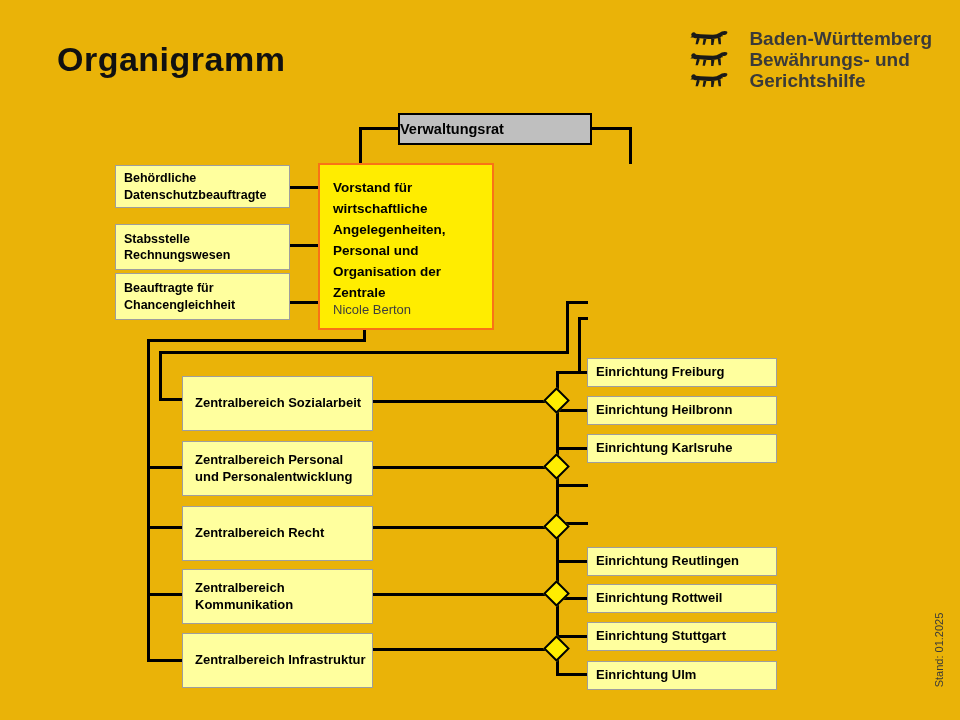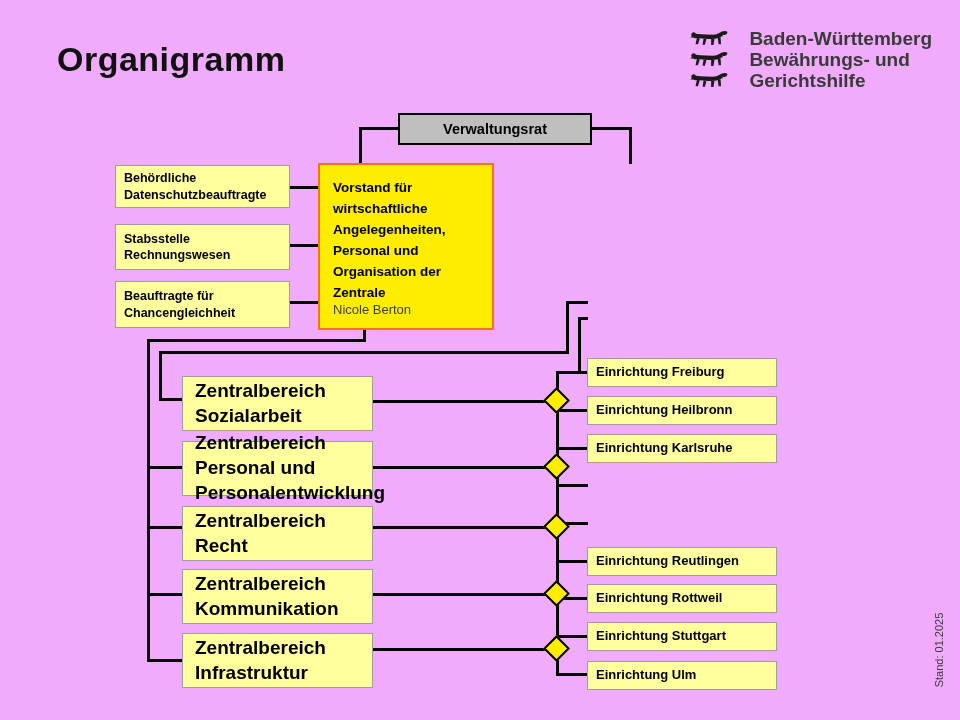--- a/index.html
+++ b/index.html
@@ -1,48 +1,48 @@
 <!DOCTYPE html>
 <html style="--bright-yellow: #ffed00; --light-yellow: #ffff9e; --gray-box: #bfbfbf; --line: #000000;"><head>
 <meta charset="utf-8">
 <style>
   html,body { margin:0; padding:0; background:#fff; }
   .canvas {
-    position:relative; width:960px; height:720px; background:#f0abfc;
+    position:relative; width:960px; height:720px; background:#eab308;
     font-family:"Liberation Sans", sans-serif; overflow:hidden; color:#000;
   }
   .page-title {
     position:absolute; left:57px; top:40px; margin:0;
     font-size:34px; font-weight:bold; letter-spacing:.5px; color:#111;
   }
   
   .logo { position:absolute; top:28px; right:28px; display:flex; gap:11px; align-items:center; }
   .lions { display:flex; flex-direction:column; gap:4px; width:50px; }
   .lions svg { width:50px; height:17px; display:block; }
   .logo-text { font-size:19px; font-weight:bold; color:#3a3a39; line-height:21px; white-space:nowrap; }
   
   .box { position:absolute; box-sizing:border-box; }
   .board {
     left:398px; top:113px; width:194px; height:32px;
     background:var(--gray-box,#bfbfbf); border:2.5px solid #000;
-    display:flex; align-items:center; justify-content:center;
+    display:flex; align-items:center; justify-content:flex-start;
     font-weight:bold; font-size:14.5px;
   }
   .exec {
     background:var(--bright-yellow,#ffed00); border:2px solid #f97316;
     padding:12px 13px;
   }
   .exec .title { font-weight:bold; font-size:13.5px; line-height:21px; }
   .exec .name { position:absolute; left:13px; bottom:11px; font-size:13px; color:#3e3e3d; }
   .ly {
     background:var(--light-yellow,#ffff9e); border:1px solid #9e9e9e;
     display:flex; align-items:center; font-weight:bold; line-height:1.3;
   }
   .staff    { left:115px; width:175px; font-size:12.5px; padding:2px 4px 2px 8px; }
-  .central  { left:182px; width:191px; height:55px; font-size:19px; padding:2px 6px 2px 12px; }
+  .central  { left:182px; width:191px; height:55px; font-size:13px; padding:2px 6px 2px 12px; }
   .facility { left:587px; width:190px; height:29px; font-size:13px; padding:0 4px 0 8px; }
   
   .hline { position:absolute; height:2.5px; background:#000; }
   .vline { position:absolute; width:2.5px; background:#000; }
   .diamond {
     position:absolute; width:15px; height:15px;
     background:var(--bright-yellow,#ffed00); border:2.5px solid #000;
     transform:rotate(45deg); box-sizing:content-box;
   }
   .stand {
@@ -149,21 +149,21 @@
     <div class="title">Vorstand für wirtschaftliche Angelegenheiten, Personal und Organisation der Zentrale</div>
     <div class="name">Nicole Berton</div>
   </div>
 
   <div class="box ly staff" style="top:165px;height:43px">
       <span>Behördliche Datenschutzbeauftragte</span>
     </div>
   <div class="box ly staff" style="top:224px;height:46px">
       <span>Stabsstelle Rechnungswesen</span>
     </div>
-  <div class="box ly staff" style="top:281px;height:47px">
+  <div class="box ly staff" style="top:273px;height:47px">
       <span>Beauftragte für Chancengleichheit</span>
     </div>
 
   <div class="box ly central" style="top:376px">
       <span>Zentralbereich Sozialarbeit</span>
     </div>
   <div class="box ly central" style="top:441px">
       <span>Zentralbereich Personal und Personalentwicklung</span>
     </div>
   <div class="box ly central" style="top:506px">

